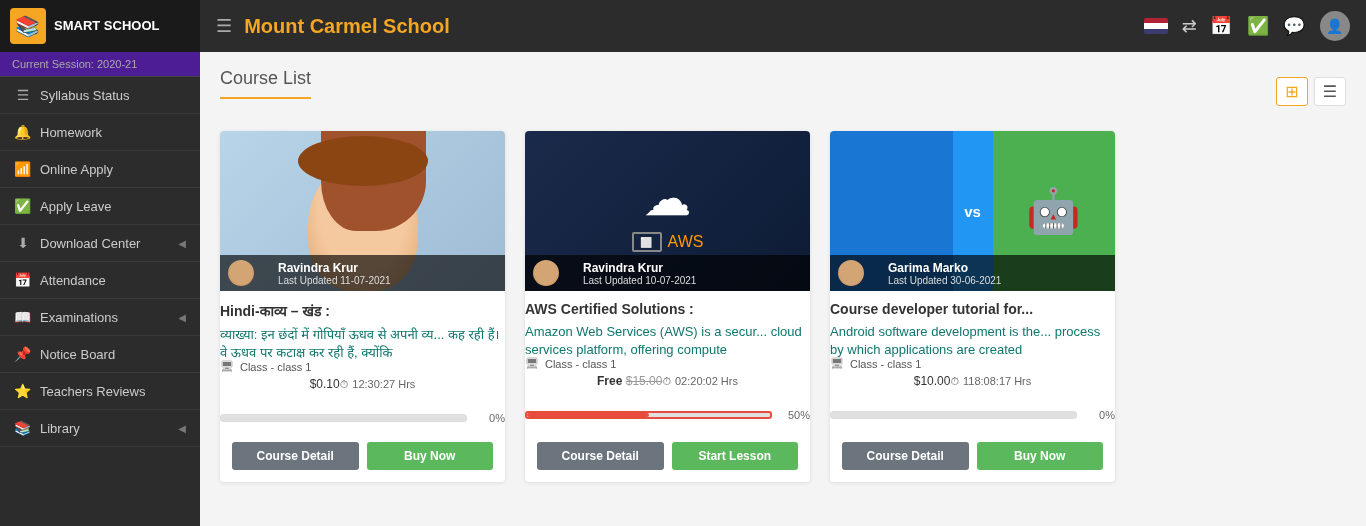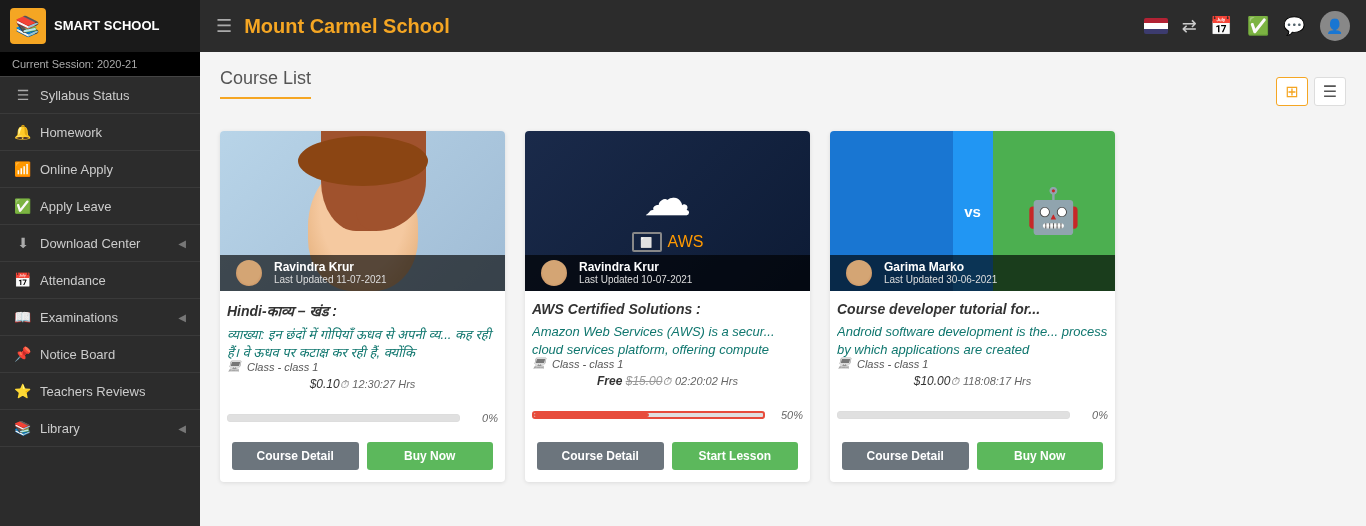--- a/index.html
+++ b/index.html
@@ -34,21 +34,21 @@
       font-size: 20px;
     }
     .logo-text {
       color: #fff;
       font-weight: 900;
       font-size: 13px;
       line-height: 1.2;
       text-transform: uppercase;
     }
     .session-bar {
-      background: #000000;
+      background: #4c1d95;
       color: #aaa;
       font-size: 11px;
       padding: 6px 12px;
       border-bottom: 1px solid #444;
     }
     .sidebar-item {
       display: flex;
       align-items: center;
       padding: 10px 14px;
       cursor: pointer;
@@ -217,43 +217,44 @@
       justify-content: center;
     }
 
     .card-author {
       position: absolute;
       bottom: 0;
       left: 0;
       right: 0;
       background: rgba(0,0,0,0.65);
       color: #fff;
-      padding: 5px 16px;
-      display: flex;
-      gap: 12px;
+      padding: 5px 8px;
+      display: flex;
+      align-items: center;
+      gap: 24px;
       font-size: 11px;
     }
     .author-avatar {
       width: 26px;
       height: 26px;
       border-radius: 50%;
       background: #888;
       overflow: hidden;
       flex-shrink: 0;
     }
     .author-avatar-inner {
       width: 100%;
       height: 100%;
       background: radial-gradient(ellipse at 50% 40%, #d4a574 60%, #c08050 100%);
     }
     .author-info { display: flex; flex-direction: column; }
     .author-name { font-weight: 600; font-size: 12px; }
     .author-date { font-size: 10px; color: #ddd; }
 
-    .card-body { padding: 10px 7px; flex: 1; font-style: italic; }
+    .card-body { padding: 10px 0; flex: 1; }
     .card-title { font-size: 14px; font-weight: 700; color: #333; margin-bottom: 6px; }
     .card-desc { font-size: 13px; color: #0f766e; line-height: 1.4; margin-bottom: 0; height: 34px; overflow: hidden; }
     .card-meta { display: flex; align-items: center; gap: 6px; font-size: 11px; color: #555; margin-bottom: 4px; }
     .card-meta-icon { font-size: 12px; color: #777; }
     .card-price-time { display: flex; justify-content: center; align-items: center; margin-bottom: 21px; }
     .price { font-size: 12px; color: #333; }
     .price-original { text-decoration: line-through; color: #999; }
     .price-free { color: #333; font-weight: 600; }
     .time-info { display: flex; align-items: center; gap: 4px; font-size: 11px; color: #666; }
     .progress-row { display: flex; align-items: center; gap: 8px; margin-bottom: 8px; }

